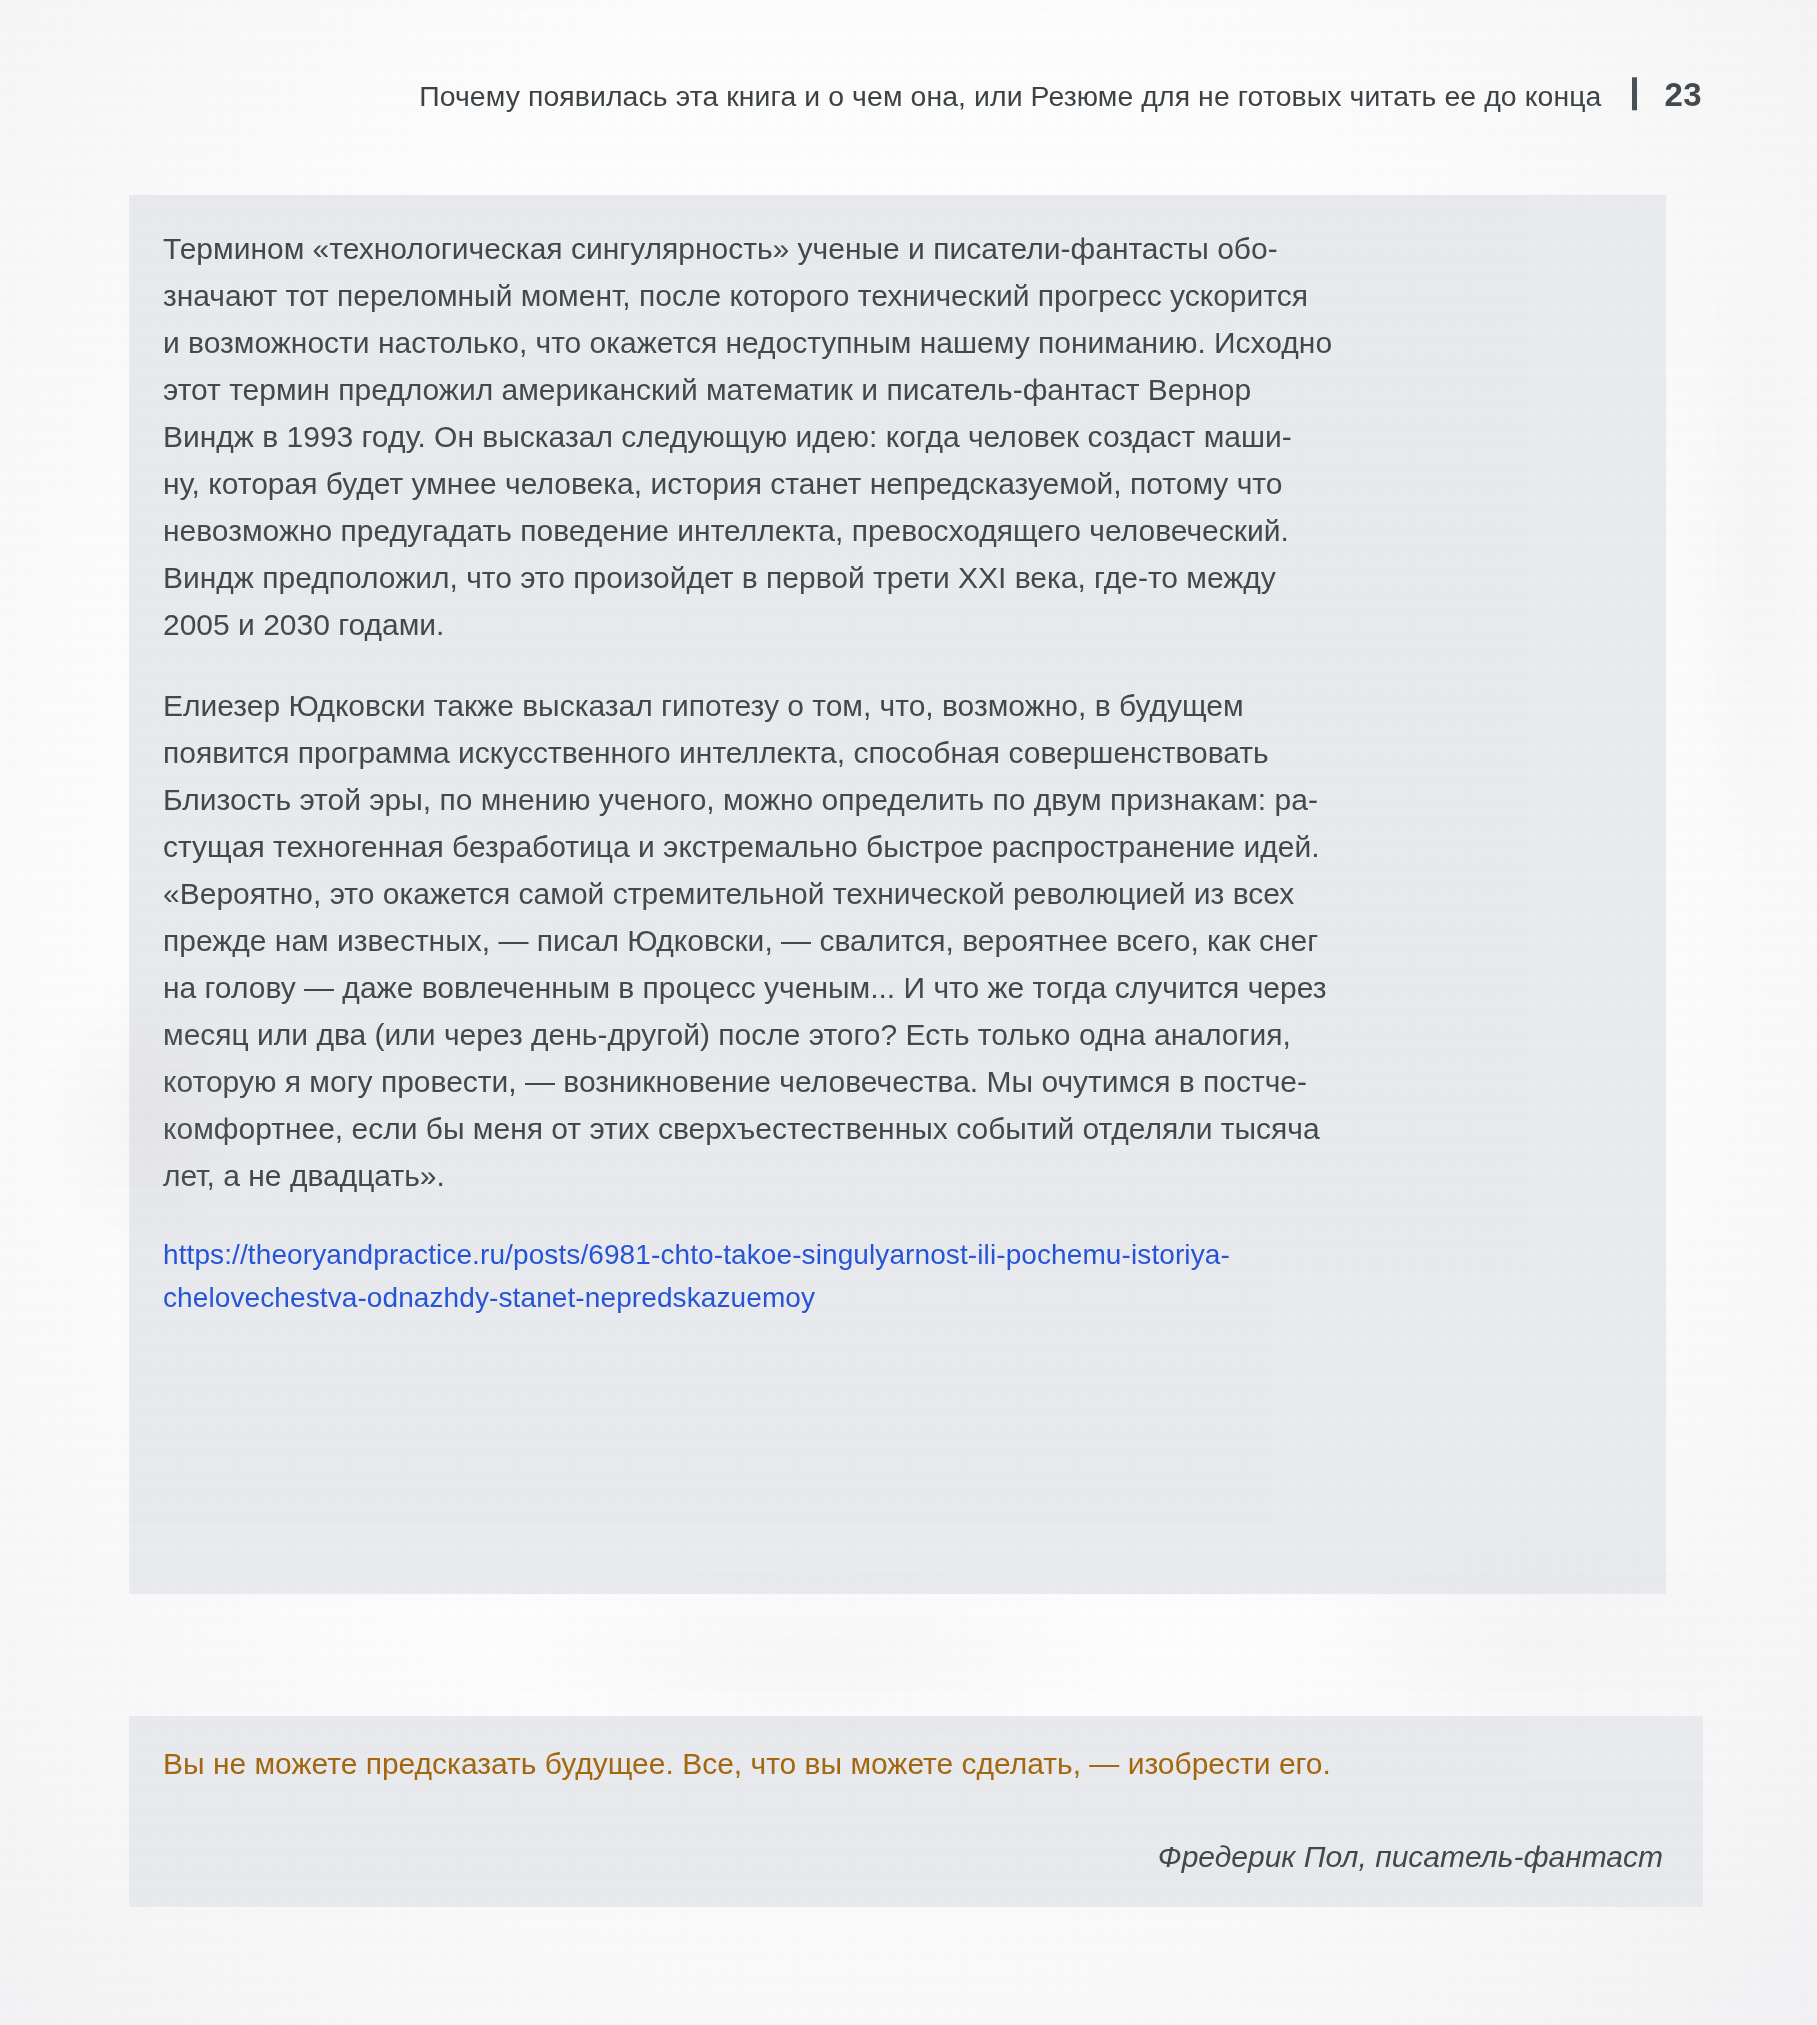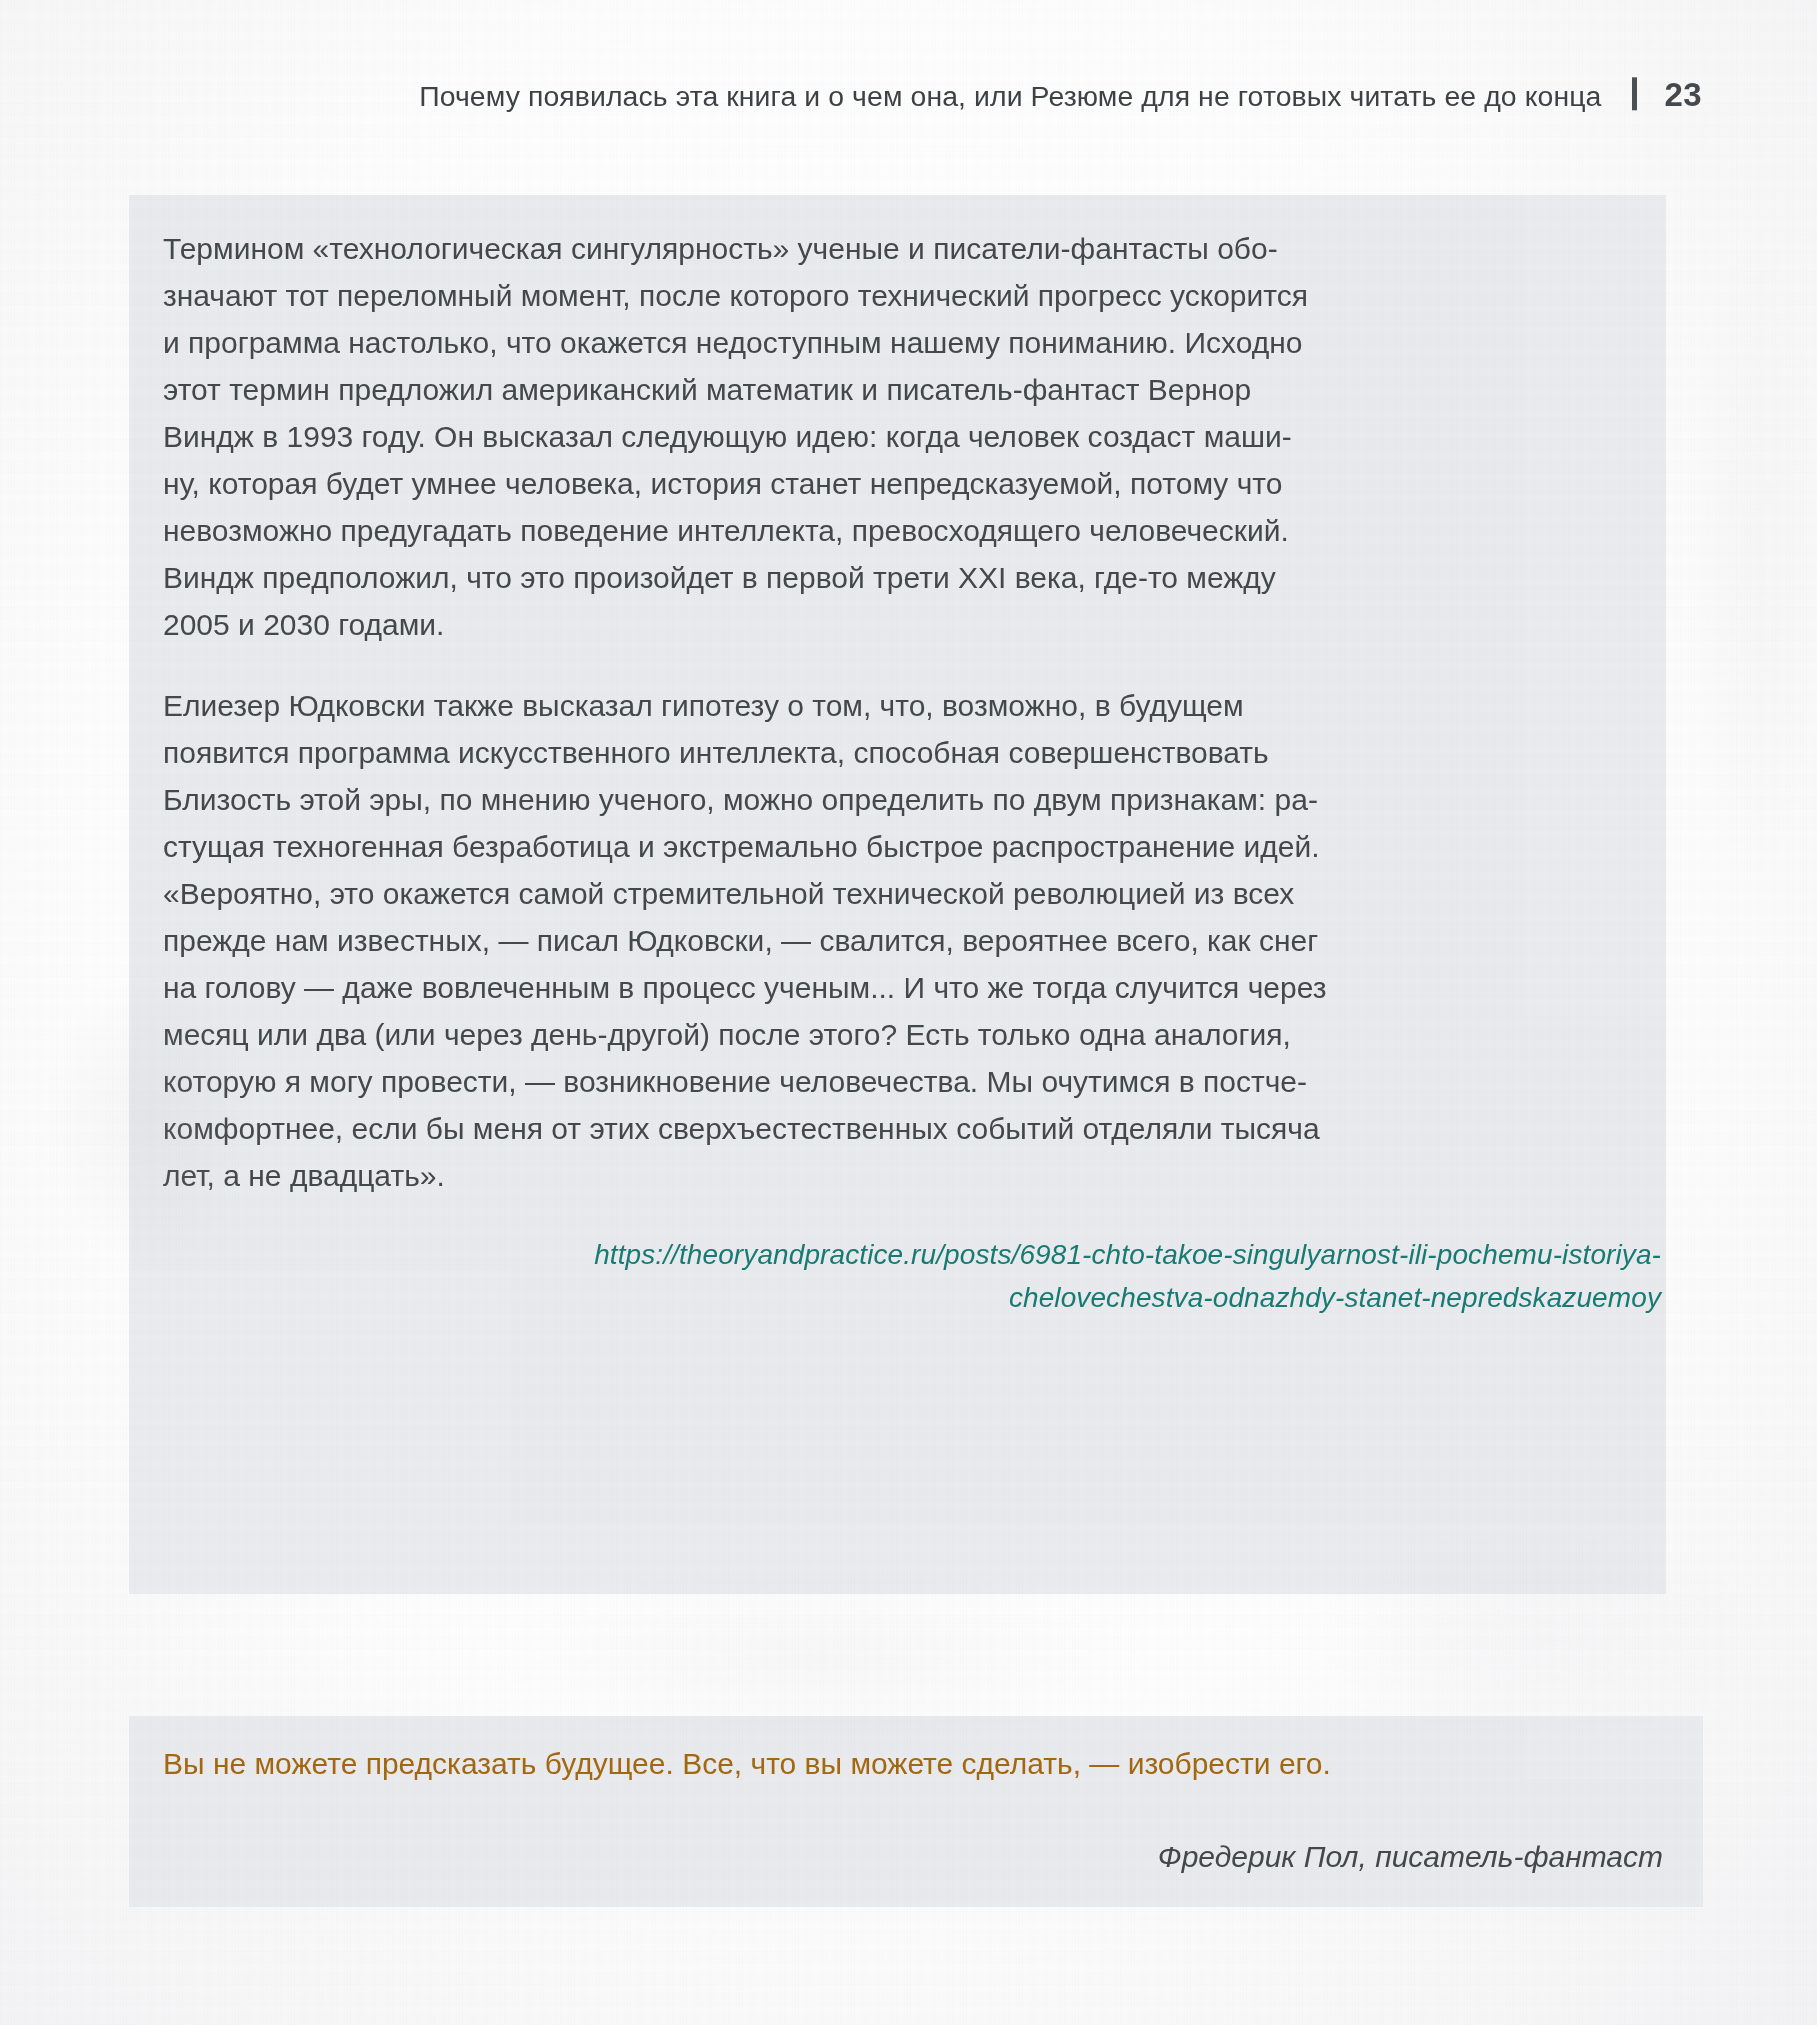--- a/index.html
+++ b/index.html
@@ -100,23 +100,22 @@
     text-align: left;
   }
   .para .l {
     display: block;
     white-space: nowrap;
   }
 
   .source-line {
     font-size: 28px;
     line-height: 43px;
-    font-style: italic;
-    color: #0f766e;
-    text-align: right;
+    color: #1d4ed8;
+    text-align: left;
     margin: 8.5px 0 0 0;
     letter-spacing: 0.1px;
   }
   .source-line .sl {
     display: block;
     white-space: nowrap;
   }
 
   
   .quote-box {
@@ -178,21 +177,21 @@
     <span class="runhead-page">23</span>
   </div>
 
   <div class="excerpt-box">
     <div class="excerpt-inner">
       <div class="excerpt-body">
 
         <p class="para">
           <span class="l">Термином «технологическая сингулярность» ученые и писатели-фантасты обо-</span>
           <span class="l">значают тот переломный момент, после которого технический прогресс ускорится</span>
-          <span class="l">и программа настолько, что окажется недоступным нашему пониманию. Исходно</span>
+          <span class="l">и возможности настолько, что окажется недоступным нашему пониманию. Исходно</span>
           <span class="l">этот термин предложил американский математик и писатель-фантаст Вернор</span>
           <span class="l">Виндж в 1993 году. Он высказал следующую идею: когда человек создаст маши-</span>
           <span class="l">ну, которая будет умнее человека, история станет непредсказуемой, потому что</span>
           <span class="l">невозможно предугадать поведение интеллекта, превосходящего человеческий.</span>
           <span class="l">Виндж предположил, что это произойдет в первой трети XXI века, где-то между</span>
           <span class="l">2005 и 2030 годами.</span>
         </p>
 
         <p class="para">
           <span class="l">Елиезер Юдковски также высказал гипотезу о том, что, возможно, в будущем</span>

